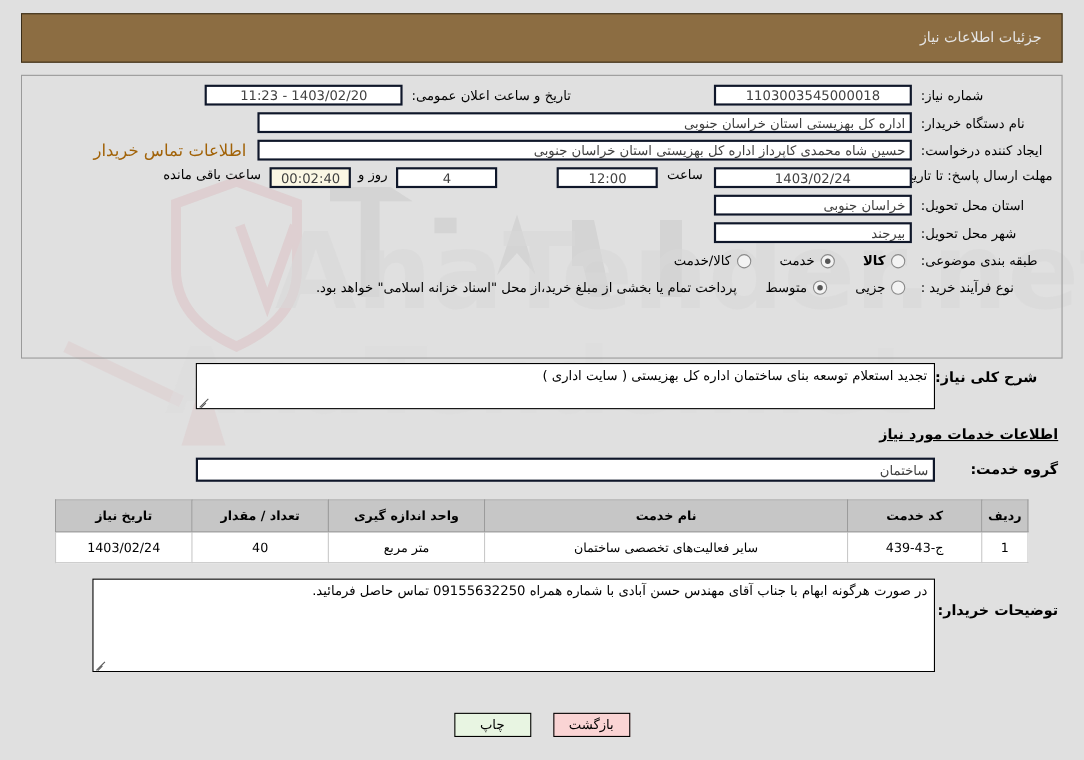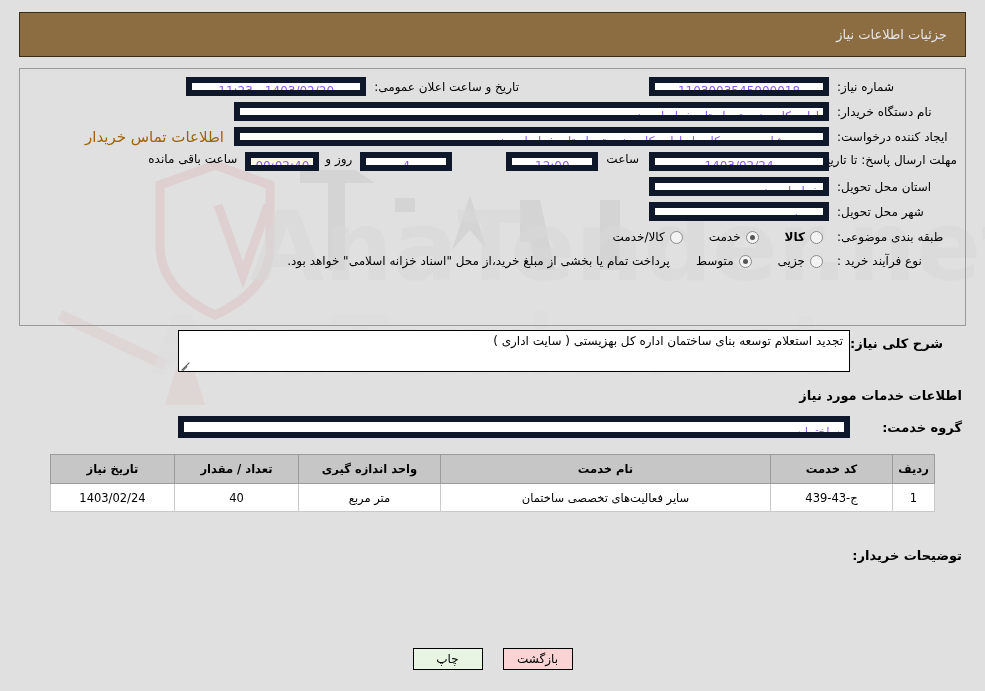--- a/index.html
+++ b/index.html
@@ -79,27 +79,27 @@
     white-space: nowrap;
   }
   .lbl-right {
     width: 120px;
     padding-left: 8px;
     text-align: left;
     flex: none;
   }
   .fld {
     background: #ffffff;
-    border: 6px solid #0f172a;
+    border: 2px solid #0f172a;
     box-sizing: border-box;
     height: 19px;
     line-height: 17px;
     font-size: 12px;
     padding: 0 4px;
-    color: #8b5cf6;
+    color: #404040;
     text-align: center;
     overflow: hidden;
     white-space: nowrap;
   }
   .fld.rtl-text { text-align: right; }
   .fld.timer { background: #fbf7e4; }
 
   
   .radio {
     display: inline-block;
@@ -323,21 +323,21 @@
     <div class="bigtext" style="width:112px; text-align:left; padding-top:6px; padding-right:4px;">شرح کلی نیاز:</div>
     <div class="textarea-box" style="width:672px; height:42px;">
       <span>تجدید استعلام توسعه بنای ساختمان اداره کل بهزیستی ( سایت اداری )</span>
       <span class="resize-grip">
         <i style="width:11px; top:6px; left:-1px;"></i>
         <i style="width:6px; top:8px; left:1px;"></i>
       </span>
     </div>
   </div>
 
-  <div class="bigtext" style="margin-top:16px; padding-right:4px;">اطلاعات خدمات مورد نیاز</div>
+  <div class="bigtext" style="margin-top:16px; padding-right:4px;text-decoration:underline;">اطلاعات خدمات مورد نیاز</div>
 
   <div style="display:flex; align-items:center; margin-top:13px;">
     <div class="bigtext" style="width:112px; text-align:right; padding-right:4px;">گروه خدمت:</div>
     <div class="fld rtl-text" style="width:672px; height:22px; line-height:20px;">ساختمان</div>
   </div>
 
   <div style="margin-top:16px; display:flex; justify-content:center;">
     <table class="items">
       <colgroup>
         <col style="width:42px">
@@ -365,20 +365,27 @@
           <td>متر مربع</td>
           <td>40</td>
           <td>1403/02/24</td>
         </tr>
       </tbody>
     </table>
   </div>
 
   <div style="display:flex; align-items:flex-start; margin-top:14px;">
     <div class="bigtext" style="width:112px; text-align:right; padding-top:22px; padding-right:4px;">توضیحات خریدار:</div>
+    <div class="textarea-box" style="width:766px; height:85px;">
+      <span>در صورت هرگونه ابهام با جناب آقای مهندس حسن آبادی با شماره همراه 09155632250 تماس حاصل فرمائید.</span>
+      <span class="resize-grip">
+        <i style="width:11px; top:6px; left:-1px;"></i>
+        <i style="width:6px; top:8px; left:1px;"></i>
+      </span>
+    </div>
   </div>
 
 </div>
 
 <div class="btnrow">
   <div class="btn btn-back">بازگشت</div>
   <div class="btn btn-print">چاپ</div>
 </div>
 
 </body></html>

